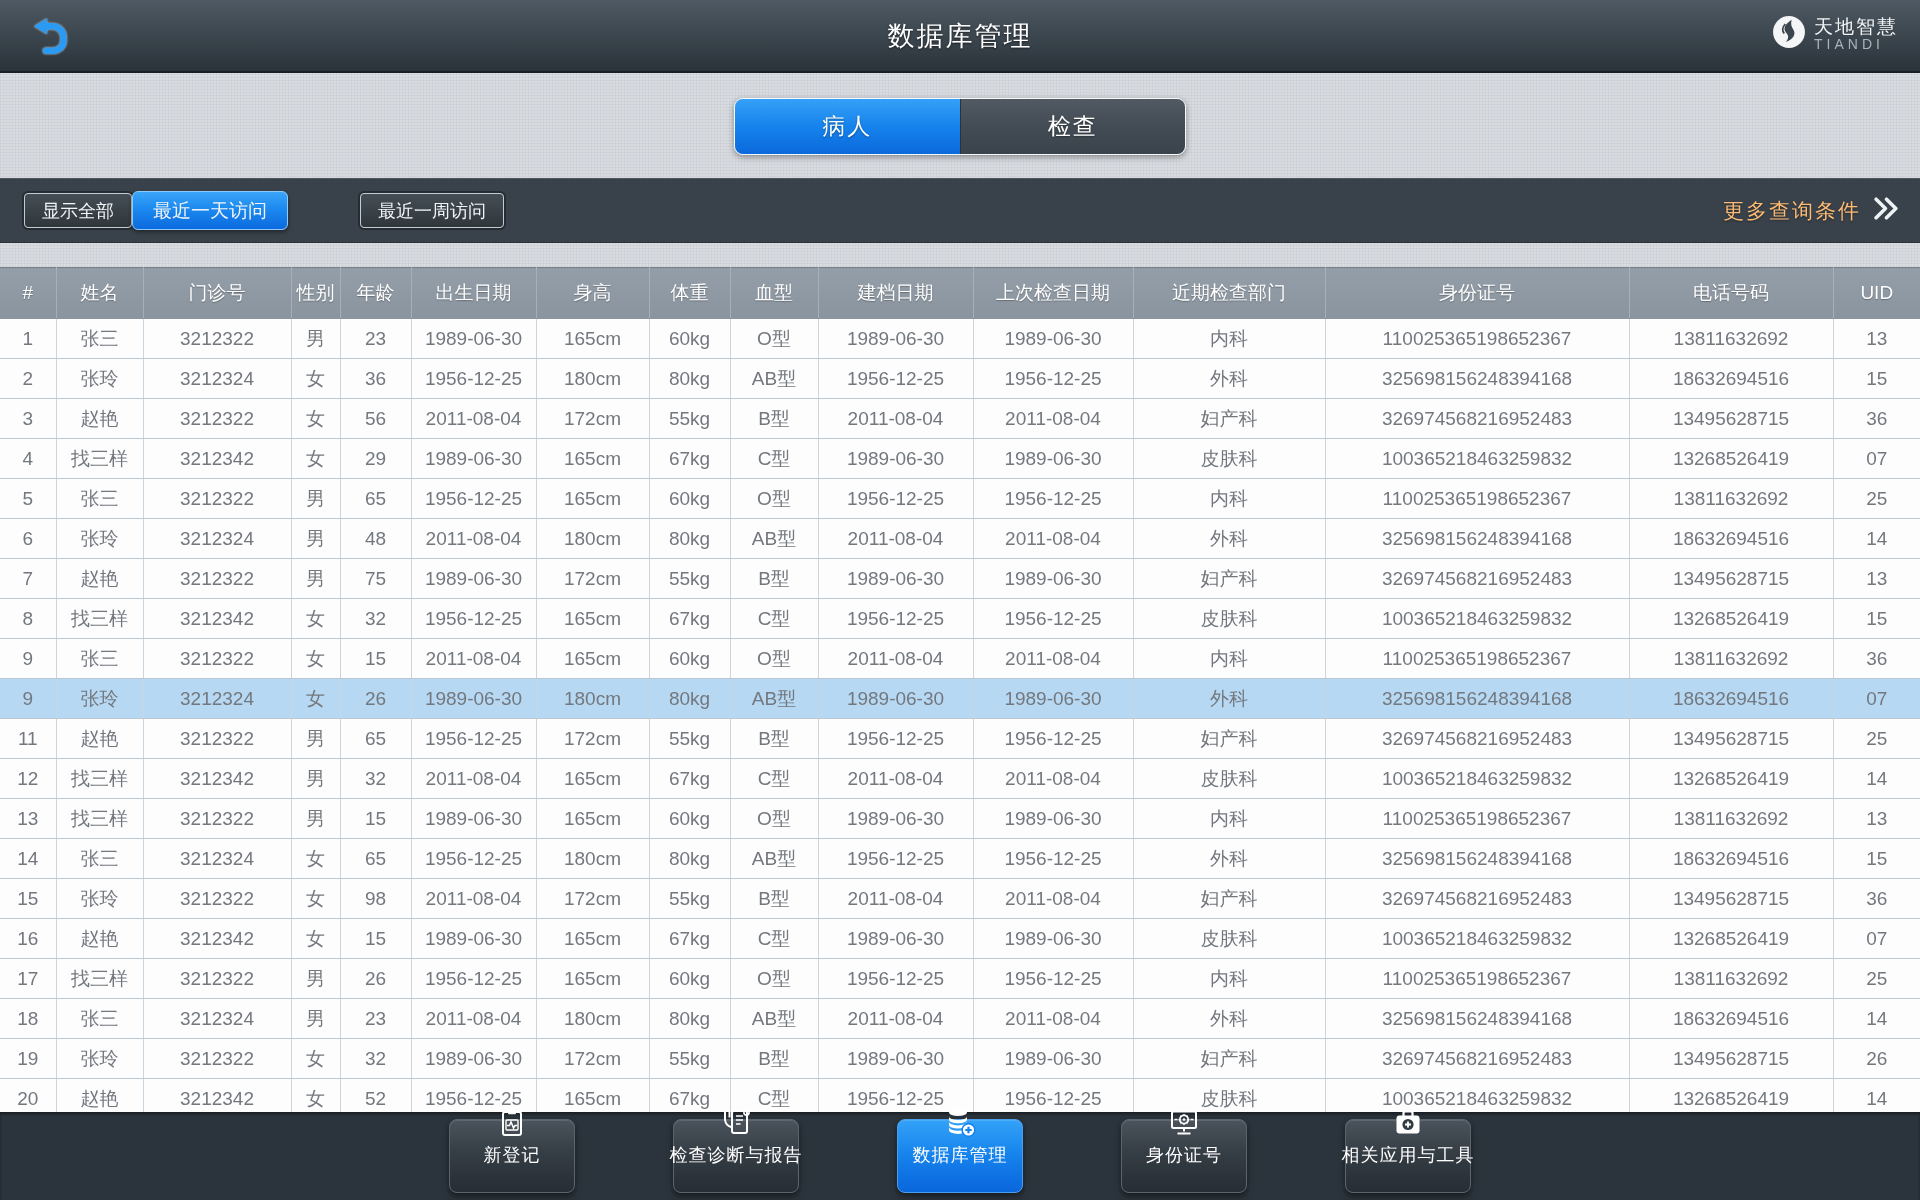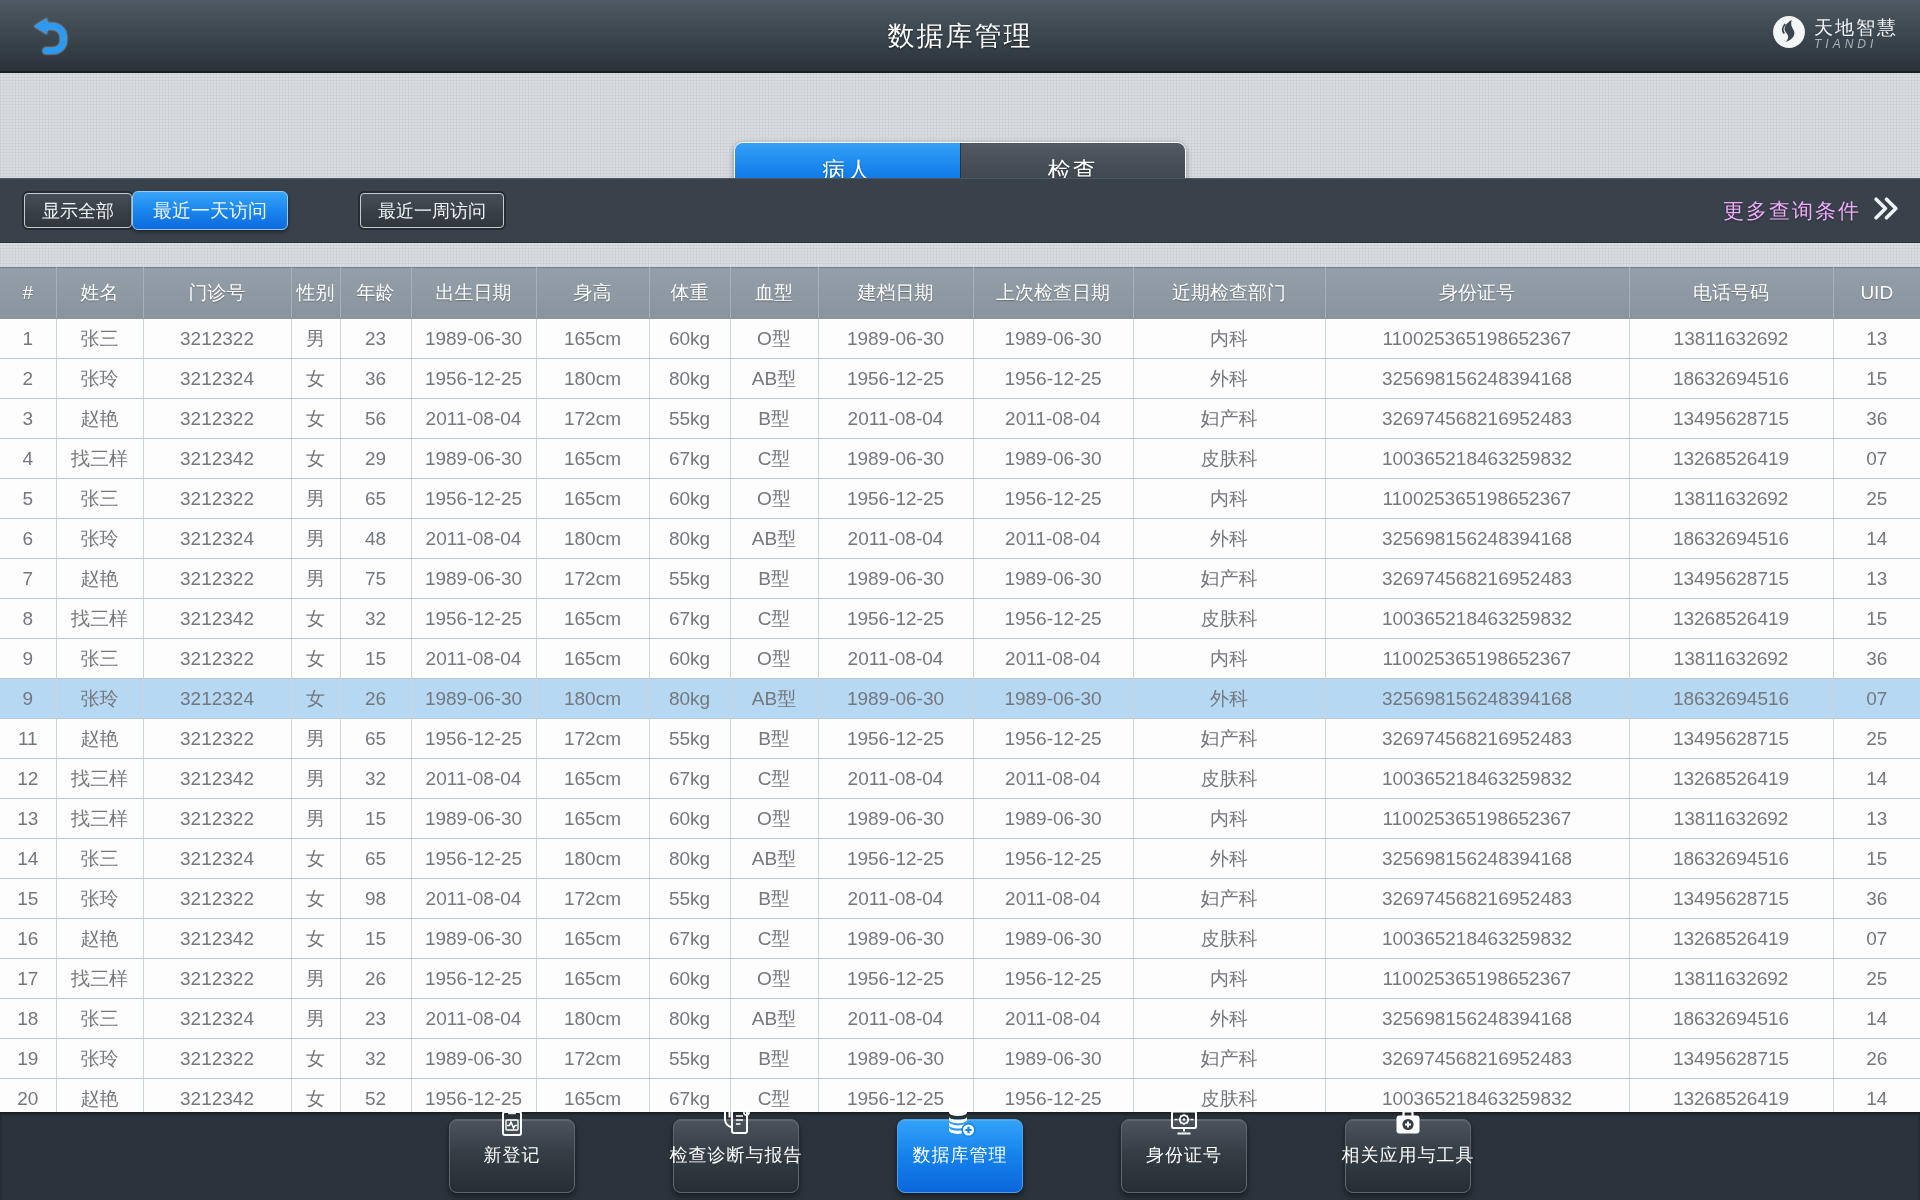--- a/index.html
+++ b/index.html
@@ -27,29 +27,28 @@
   .back-btn svg { filter:drop-shadow(0 0 1px rgba(230,236,240,.75)); }
   .page-title {
     position:absolute; left:0; right:0; top:0; height:73px;
     text-align:center; line-height:73px;
     color:#ffffff; font-size:27px; letter-spacing:2px;
     text-shadow:0 1px 2px rgba(0,0,0,.55);
   }
   .brand { position:absolute; right:22px; top:15px; display:flex; align-items:center; gap:8px; }
   .brand-text { display:flex; flex-direction:column; line-height:1.05; }
   .brand-name { color:#f2f5f7; font-size:19px; letter-spacing:2px; }
-  .brand-sub { color:#a9b3bb; font-size:12px; letter-spacing:4px; font-style:italic; }
+  .brand-sub { color:#a9b3bb; font-size:14px; letter-spacing:4px; }
 
   
   .tab-group {
     position:absolute; top:98px; left:50%; transform:translateX(-50%);
     width:452px; height:57px; display:flex;
     border:1px solid #f6f8fa; border-radius:9px; overflow:hidden;
     box-shadow:0 2px 6px rgba(0,0,0,.38);
-    margin-top:44px;
   }
   .tab {
     flex:1; display:flex; align-items:center; justify-content:center;
     font-size:23px; color:#fff; cursor:pointer; border:none;
     background:linear-gradient(180deg,#515a62 0%, #434c54 50%, #3a434b 100%);
     text-shadow:0 1px 2px rgba(0,0,0,.4); letter-spacing:2px;
     font-family:"Liberation Sans", sans-serif;
   }
   .tab + .tab { border-left:1px solid #2b3238; }
   .tab.active {
@@ -76,21 +75,21 @@
   .fbtn.blue {
     height:39px; padding:0 20px; font-size:19px;
     background:linear-gradient(180deg,#3ba5f9 0%, #1b89ef 45%, #0c6ade 100%);
     border:1px solid #8ecbfb; border-radius:6px;
     box-shadow:0 2px 4px rgba(0,0,0,.45);
   }
   .fbtn.b2 { }
   .fbtn.b3 { margin-left:72px; }
   .more-link {
     margin-left:auto; display:flex; align-items:center; gap:12px;
-    color:#f0abfc; font-size:21px; letter-spacing:2px; cursor:pointer;
+    color:#fdba74; font-size:21px; letter-spacing:2px; cursor:pointer;
     text-shadow:0 1px 2px rgba(0,0,0,.4);
     justify-content:center;
   }
 
   
   .table-wrap { position:absolute; top:267px; left:0; width:1920px; height:845px; overflow:hidden; }
   table { width:1920px; border-collapse:collapse; table-layout:fixed; }
   thead th {
     height:51px; font-weight:normal; font-size:19px; color:#ffffff;
     background:linear-gradient(180deg,#949ea8 0%, #8a949e 100%);

